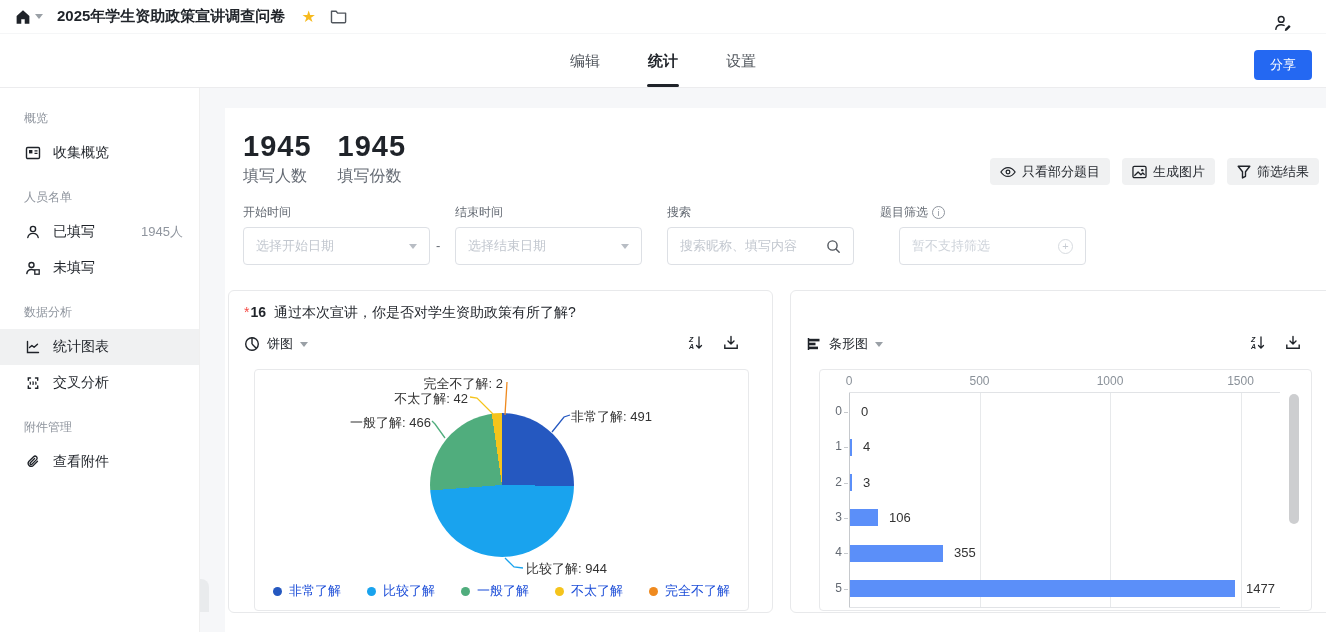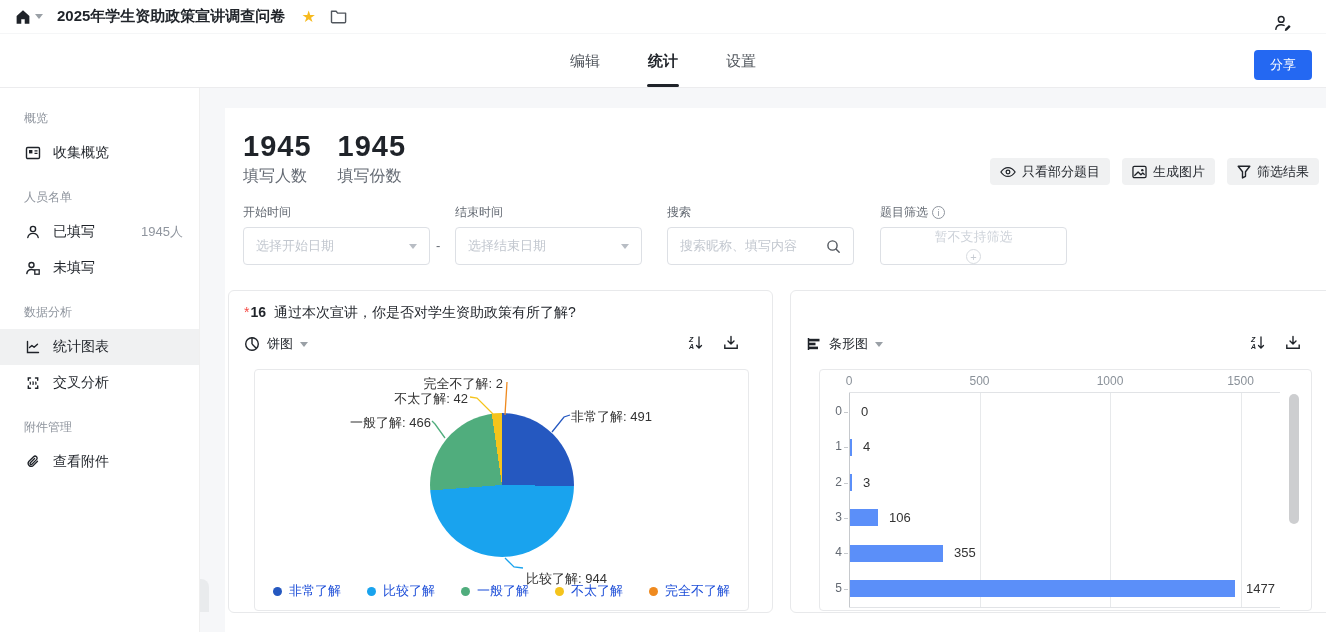--- a/index.html
+++ b/index.html
@@ -281,21 +281,21 @@
       </div>
       <div class="filter-input" style="left:442px;">
         <span class="ph">搜索昵称、填写内容</span>
         <span class="icon">
           <svg width="15" height="15" viewBox="0 0 15 15">
               <circle cx="6.5" cy="6.5" r="4.6" fill="none" stroke="#51565d" stroke-width="1.4"></circle>
               <path d="M10.2 10.2l3 3" stroke="#51565d" stroke-width="1.4" stroke-linecap="round"></path>
             </svg>
         </span>
       </div>
-      <div class="filter-input disabled" style="left:655px;flex-direction:column;">
+      <div class="filter-input disabled" style="left:674px;">
         <span class="ph">暂不支持筛选</span>
         <i class="plus-i">+</i>
       </div>
 
       <div class="card q16">
         <div class="q-title">
           <span class="req">*</span><span class="qnum">16</span><span class="qtext">通过本次宣讲，你是否对学生资助政策有所了解?</span>
         </div>
         <div class="chart-type">
           <span class="icon">
@@ -320,21 +320,21 @@
           <span class="tool">
             <svg width="16" height="15" viewBox="0 0 16 15">
                 <path d="M8 1.5v7M5 6l3 3 3-3" fill="none" stroke="#1f2329" stroke-width="1.4" stroke-linecap="round" stroke-linejoin="round"></path>
                 <path d="M1.8 9.5v3.7h12.4V9.5" fill="none" stroke="#1f2329" stroke-width="1.4"></path>
               </svg>
           </span>
         </div>
         <div class="chartbox" id="pie-box">
             <div class="pie-circle" style="left: 175px; top: 43px; background: conic-gradient(rgb(37, 88, 192) 0deg, rgb(37, 88, 192) 90.8792deg, rgb(25, 163, 238) 90.8792deg, rgb(25, 163, 238) 265.604deg, rgb(80, 173, 125) 265.604deg, rgb(80, 173, 125) 351.856deg, rgb(245, 196, 28) 351.856deg, rgb(245, 196, 28) 359.63deg, rgb(239, 138, 31) 359.63deg, rgb(239, 138, 31) 360deg);"></div>
             <div class="pie-label" style="left: 316px; top: 38px;">非常了解: 491</div>
-            <div class="pie-label" style="left: 271px; top: 200px;">比较了解: 944</div>
+            <div class="pie-label" style="left: 271px; top: 190px;">比较了解: 944</div>
             <div class="pie-label" style="left: 176px; top: 44px; transform: translateX(-100%);">一般了解: 466</div>
             <div class="pie-label" style="left: 213px; top: 20px; transform: translateX(-100%);">不太了解: 42</div>
             <div class="pie-label" style="left: 248px; top: 5px; transform: translateX(-100%);">完全不了解: 2</div>
             <svg class="pie-lines" width="495" height="242">
               <polyline points="297,62 309,47 315,45" fill="none" stroke="#2558c0" stroke-width="1.3"></polyline>
               <polyline points="250,188 259,197 268,198" fill="none" stroke="#19a3ee" stroke-width="1.3"></polyline>
               <polyline points="190,68 180,54 177,51" fill="none" stroke="#50ad7d" stroke-width="1.3"></polyline>
               <polyline points="241,47 222,28 215,27" fill="none" stroke="#f5c41c" stroke-width="1.3"></polyline>
               <polyline points="250,45 252,12" fill="none" stroke="#ef8a1f" stroke-width="1.3"></polyline>
             </svg>

